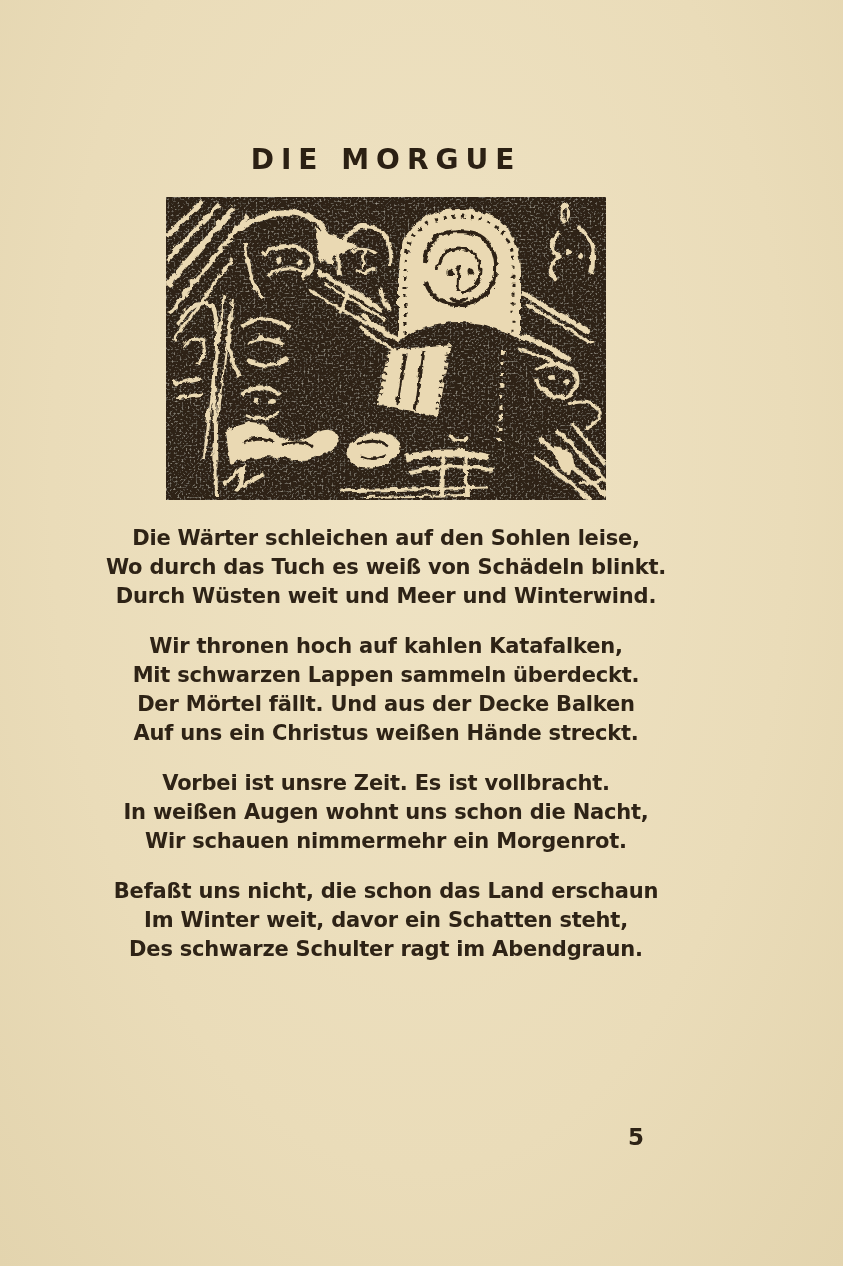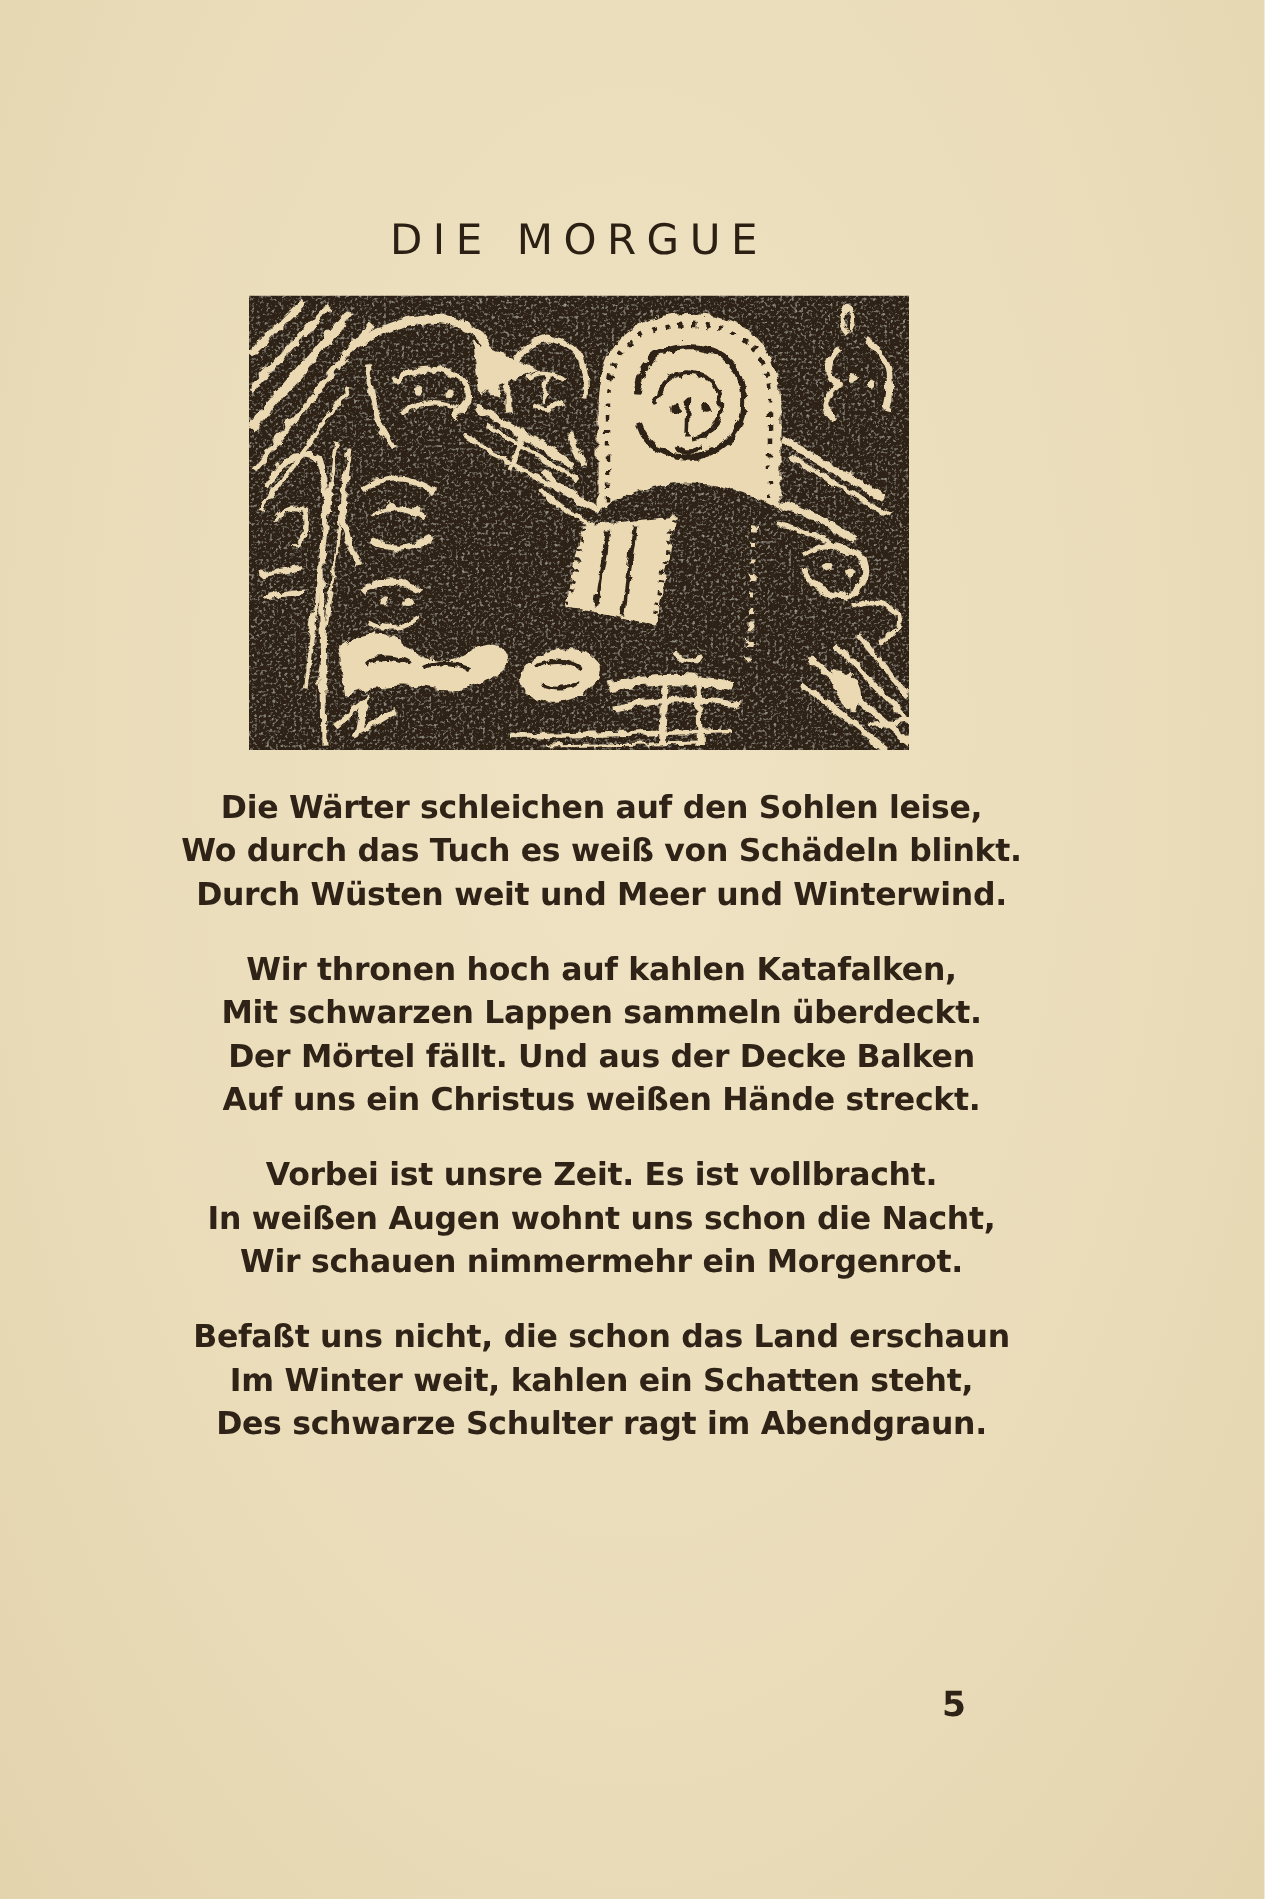--- a/index.html
+++ b/index.html
@@ -4,28 +4,28 @@
 <style>
   html,body{margin:0;padding:0;}
   body{
     width:843px;height:1266px;position:relative;overflow:hidden;
     background:radial-gradient(ellipse at 50% 38%, #efe3c4 0%, #eadcb9 62%, #e3d4ae 100%);
     font-family:"DejaVu Sans","Liberation Sans",sans-serif;
   }
   .page{position:absolute;inset:0;}
   .poem-title{
     position:absolute;top:143px;left:0;width:772px;margin:0;
-    text-align:center;font-size:28px;font-weight:normal;color:#2b2013;
+    text-align:center;font-size:28px;font-weight:bold;color:#2b2013;
     letter-spacing:7px;
   }
   .woodcut{
     position:absolute;top:197px;left:166px;width:440px;height:303px;margin:0;
   }
   .poem{
-    position:absolute;top:524px;left:15px;width:772px;
+    position:absolute;top:524px;left:0;width:772px;
     text-align:center;color:#2e2316;
   }
   .stanza{margin:0 0 21px 0;}
   .poem-line{
     font-size:21px;font-weight:bold;line-height:29px;letter-spacing:-0.2px;
     white-space:nowrap;
   }
   .page-number{
     position:absolute;top:1124px;left:606px;width:60px;
     text-align:center;font-size:23px;font-weight:bold;color:#2e2316;
@@ -175,20 +175,20 @@
       <div class="poem-line">Der Mörtel fällt. Und aus der Decke Balken</div>
       <div class="poem-line">Auf uns ein Christus weißen Hände streckt.</div>
     </div>
     <div class="stanza">
       <div class="poem-line">Vorbei ist unsre Zeit. Es ist vollbracht.</div>
       <div class="poem-line">In weißen Augen wohnt uns schon die Nacht,</div>
       <div class="poem-line">Wir schauen nimmermehr ein Morgenrot.</div>
     </div>
     <div class="stanza">
       <div class="poem-line">Befaßt uns nicht, die schon das Land erschaun</div>
-      <div class="poem-line">Im Winter weit, kahlen ein Schatten steht,</div>
+      <div class="poem-line">Im Winter weit, davor ein Schatten steht,</div>
       <div class="poem-line">Des schwarze Schulter ragt im Abendgraun.</div>
     </div>
   </div>
 
   <div class="page-number">5</div>
 
 </div>
 
 </body></html>

